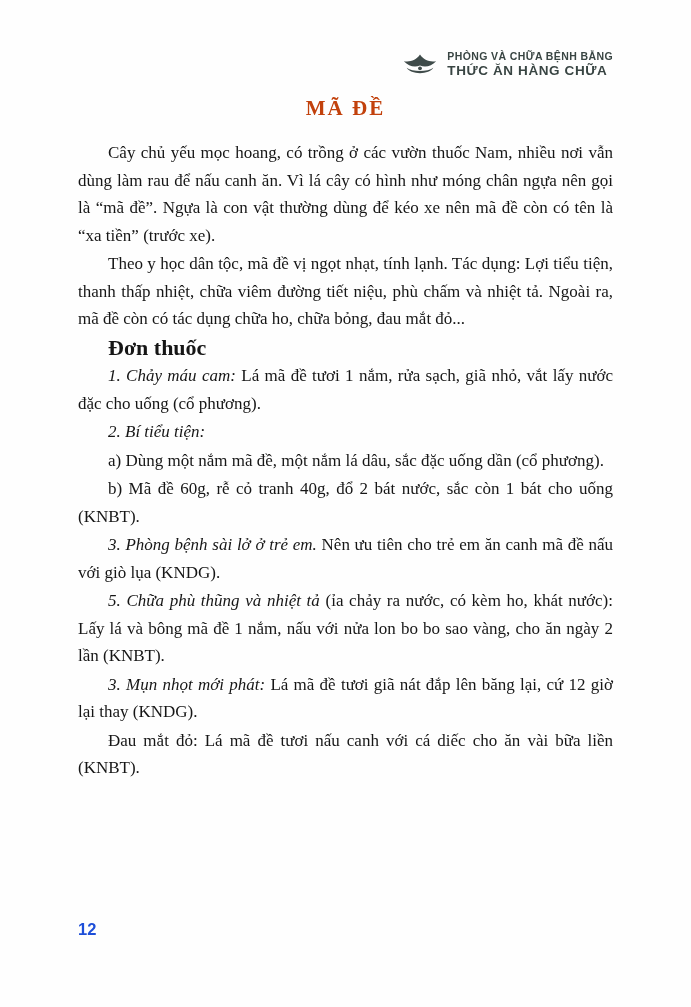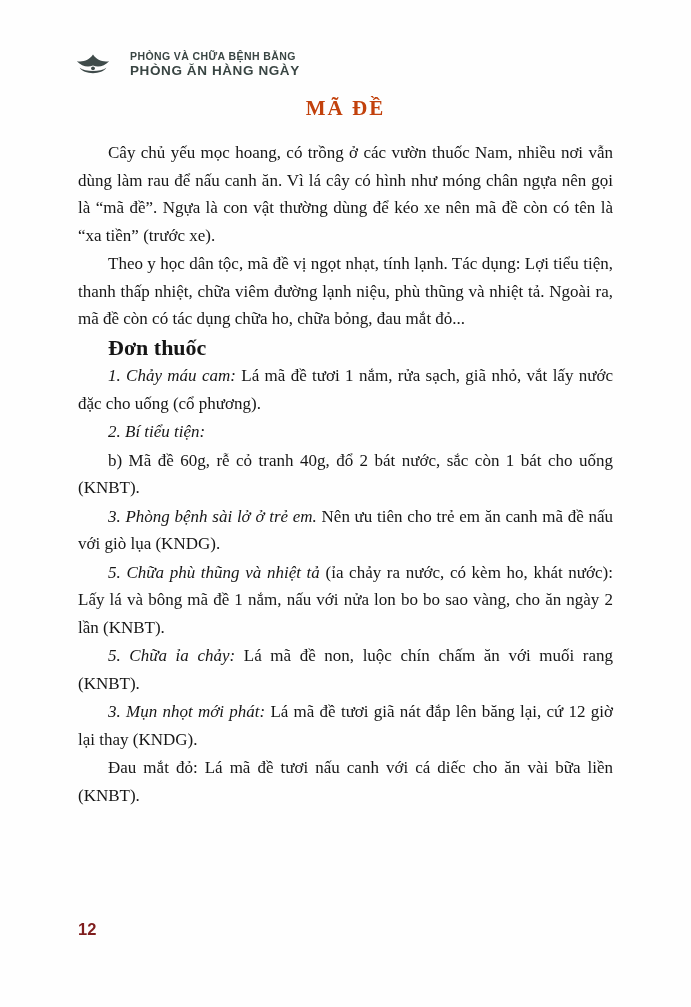--- a/index.html
+++ b/index.html
@@ -14,23 +14,24 @@
     background: #fefefe;
     color: #161616;
     padding: 50px 78px 0 78px;
     overflow: hidden;
   }
 
   
   .header {
     display: flex;
     align-items: center;
-    gap: 18px;
+    gap: 8px;
     margin-left: -4px;
     margin-bottom: 10px;
+    justify-content: flex-end;
   }
   .logo { flex: 0 0 auto; display: block; }
   .header-lines {
     font-family: "Liberation Sans", "DejaVu Sans", sans-serif;
     color: #394543;
     line-height: 1.25;
   }
   .header-line1 {
     font-size: 10.5px;
     font-weight: 600;
@@ -70,70 +71,70 @@
   .body-par em { font-style: italic; }
 
   
   .page-number {
     position: absolute;
     left: 78px;
     top: 920px;
     font-family: "Liberation Sans", "DejaVu Sans", sans-serif;
     font-weight: 700;
     font-size: 16.5px;
-    color: #7f1d1d;
+    color: #1d4ed8;
   }
 </style>
 </head>
 <body>
 
 <div class="page">
 
   <div class="header">
     <svg class="logo" width="38" height="26" viewBox="0 0 40 26" aria-hidden="true">
       <path d="M20 2 C16 8 10 10 3 9 C8 14 14 16 20 13.5 C26 16 32 14 37 9 C30 10 24 8 20 2 Z" fill="#3f4b4a"></path>
       <path d="M6 16 C12 20.5 28 20.5 34 16 C30 23.5 10 23.5 6 16 Z" fill="#3f4b4a"></path>
       <circle cx="20" cy="16.5" r="2" fill="#3f4b4a"></circle>
     </svg>
     <div class="header-lines">
       <div class="header-line1">PHÒNG VÀ CHỮA BỆNH BẰNG</div>
-      <div class="header-line2">PHÒNG ĂN HÀNG NGÀY</div>
+      <div class="header-line2">THỨC ĂN HÀNG CHỮA</div>
     </div>
   </div>
 
   <h1 class="page-title">MÃ ĐỀ</h1>
 
   <p class="body-par">Cây chủ yếu mọc hoang, có trồng ở các vườn thuốc Nam, nhiều nơi vẫn dùng làm rau để nấu canh ăn. Vì lá cây có hình như móng chân ngựa nên gọi là “mã đề”. Ngựa là con vật thường dùng để kéo xe nên mã đề còn có tên là “xa tiền” (trước xe).</p>
-  <p class="body-par">Theo y học dân tộc, mã đề vị ngọt nhạt, tính lạnh. Tác dụng: Lợi tiểu tiện, thanh thấp nhiệt, chữa viêm đường lạnh niệu, phù thũng và nhiệt tả. Ngoài ra, mã đề còn có tác dụng chữa ho, chữa bỏng, đau mắt đỏ...</p>
+  <p class="body-par">Theo y học dân tộc, mã đề vị ngọt nhạt, tính lạnh. Tác dụng: Lợi tiểu tiện, thanh thấp nhiệt, chữa viêm đường tiết niệu, phù chấm và nhiệt tả. Ngoài ra, mã đề còn có tác dụng chữa ho, chữa bỏng, đau mắt đỏ...</p>
 
   <p class="section-heading">Đơn thuốc</p>
 
   <p class="body-par">
     <em>1. Chảy máu cam:</em>
     <span>Lá mã đề tươi 1 nắm, rửa sạch, giã nhỏ, vắt lấy nước đặc cho uống (cổ phương).</span>
   </p>
   <p class="body-par">
     <em>2. Bí tiểu tiện:</em>
     <span></span>
   </p>
   <p class="body-par">
     <em></em>
+    <span>a) Dùng một nắm mã đề, một nắm lá dâu, sắc đặc uống dần (cổ phương).</span>
+  </p>
+  <p class="body-par">
+    <em></em>
     <span>b) Mã đề 60g, rễ cỏ tranh 40g, đổ 2 bát nước, sắc còn 1 bát cho uống (KNBT).</span>
   </p>
   <p class="body-par">
     <em>3. Phòng bệnh sài lở ở trẻ em.</em>
     <span>Nên ưu tiên cho trẻ em ăn canh mã đề nấu với giò lụa (KNDG).</span>
   </p>
   <p class="body-par">
     <em>5. Chữa phù thũng và nhiệt tả</em>
     <span>(ỉa chảy ra nước, có kèm ho, khát nước): Lấy lá và bông mã đề 1 nắm, nấu với nửa lon bo bo sao vàng, cho ăn ngày 2 lần (KNBT).</span>
-  </p>
-  <p class="body-par">
-    <em>5. Chữa ỉa chảy:</em>
-    <span>Lá mã đề non, luộc chín chấm ăn với muối rang (KNBT).</span>
   </p>
   <p class="body-par">
     <em>3. Mụn nhọt mới phát:</em>
     <span>Lá mã đề tươi giã nát đắp lên băng lại, cứ 12 giờ lại thay (KNDG).</span>
   </p>
   <p class="body-par">
     <em></em>
     <span>Đau mắt đỏ: Lá mã đề tươi nấu canh với cá diếc cho ăn vài bữa liền (KNBT).</span>
   </p>
 

